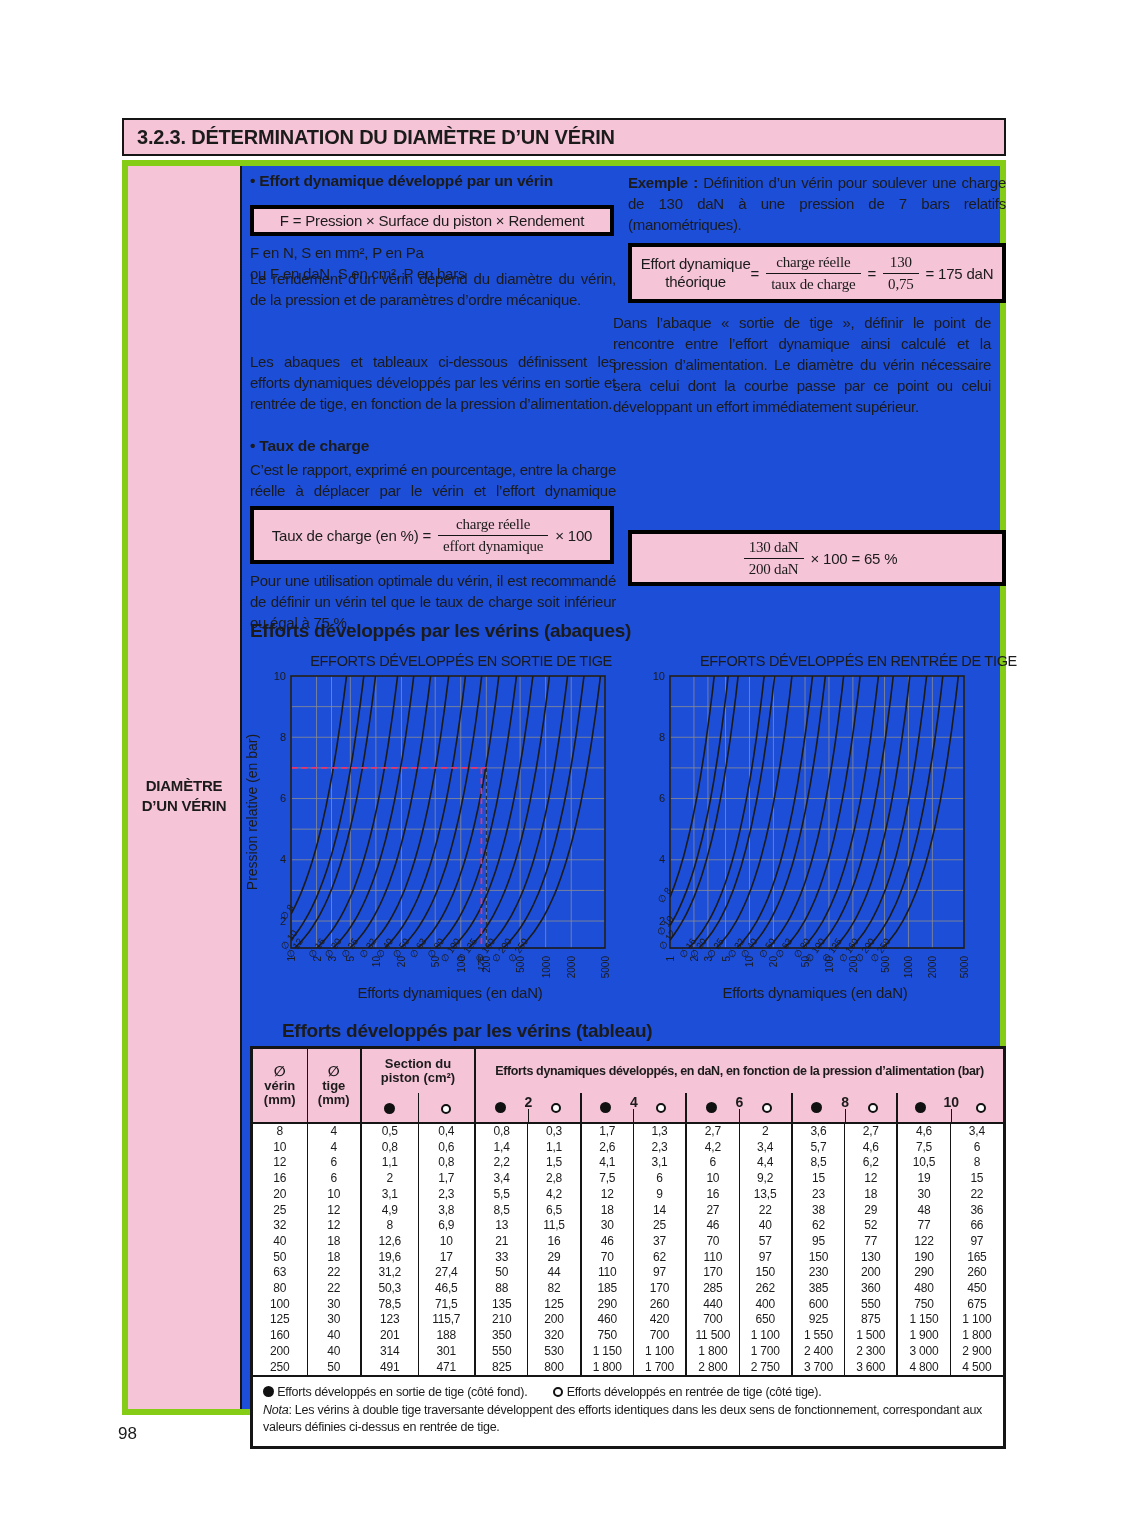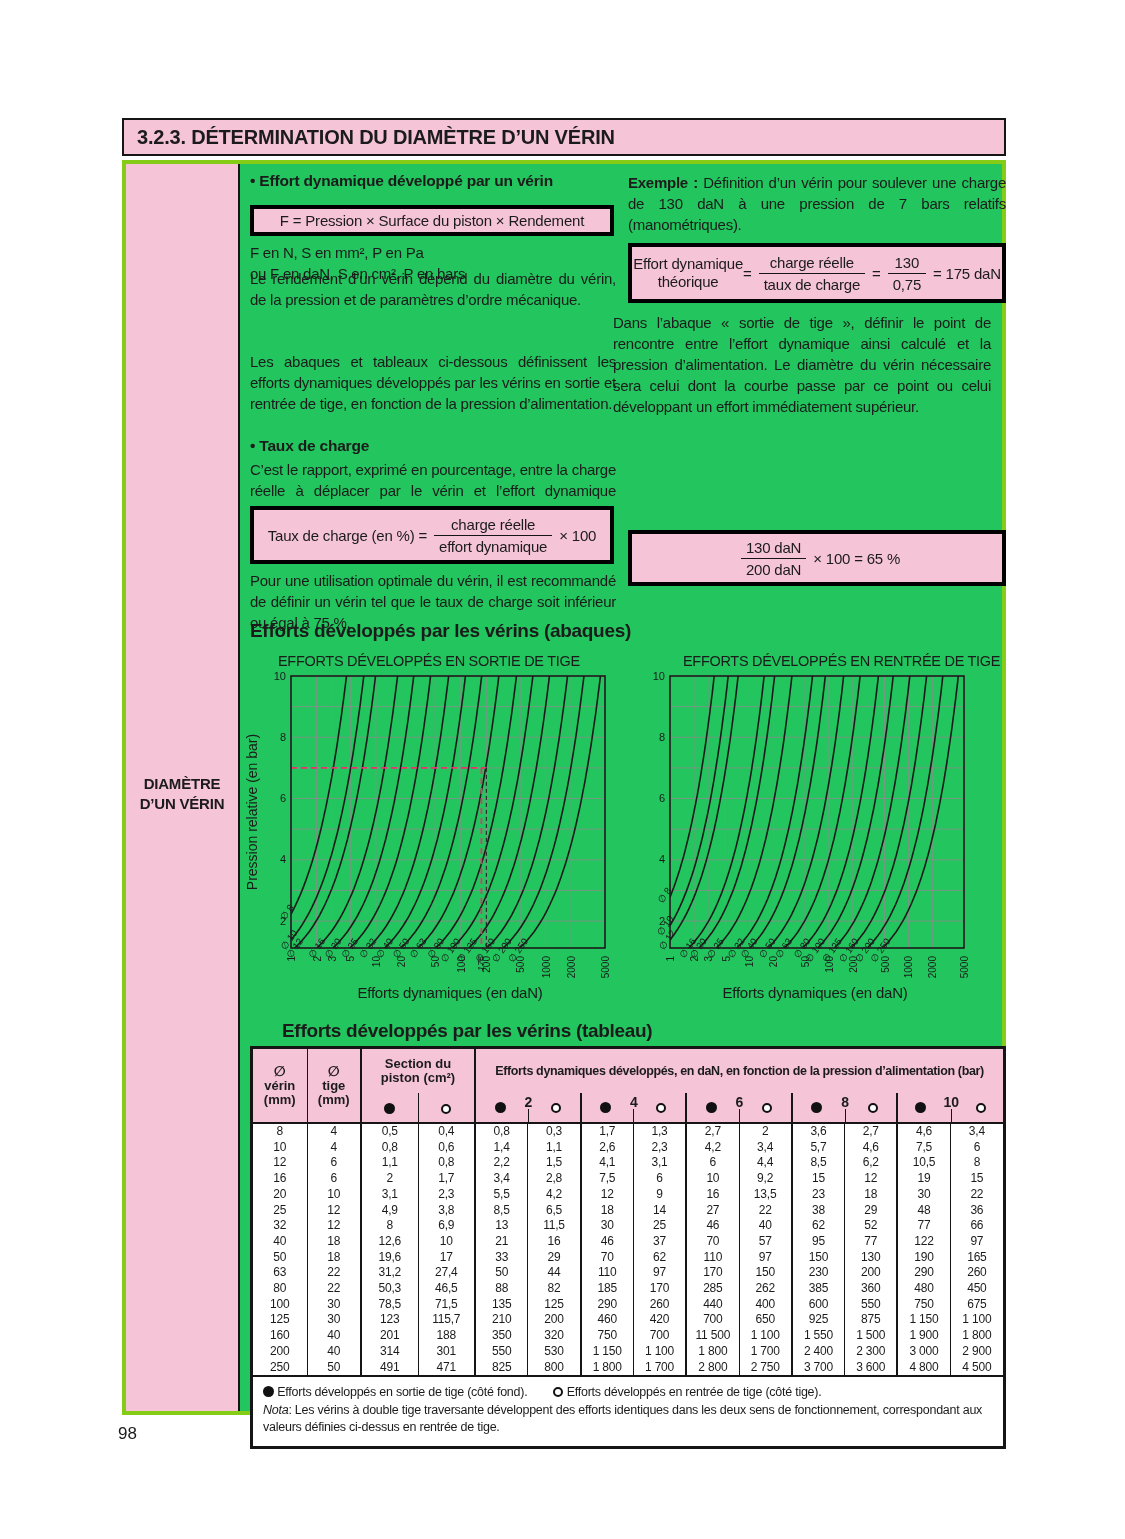--- a/index.html
+++ b/index.html
@@ -2,37 +2,37 @@
 <html><head>
 <meta charset="utf-8">
 <style>
   html,body{margin:0;padding:0;background:#fff;}
   .page{position:relative;width:1125px;height:1539px;background:#fff;overflow:hidden;
         font-family:"Liberation Sans","DejaVu Sans",sans-serif;color:#1b1b1b;}
   .title-bar{position:absolute;left:122px;top:118px;width:884px;height:38px;background:#f6c4d7;
         border:2px solid #151515;box-sizing:border-box;display:flex;align-items:center;
         padding-left:13px;font-weight:bold;font-size:20px;letter-spacing:-0.2px;}
   .body-box{position:absolute;left:122px;top:160px;width:884px;height:1255px;
-        border:4px solid #84cc16;box-sizing:border-box;background:#22c55e;}
+        border:6px solid #84cc16;box-sizing:border-box;background:#1d4ed8;}
   .sidebar{position:absolute;left:0;top:0;width:114px;height:100%;background:#f6c4d7;
         border-right:2px solid #151515;box-sizing:border-box;}
   .sidebar-label{position:absolute;top:610px;left:0;width:100%;text-align:center;
         font-weight:bold;font-size:15px;line-height:20px;letter-spacing:-0.2px;}
   .tb{position:absolute;text-align:justify;font-size:15px;line-height:21px;letter-spacing:-0.25px;}
   .tb.nojust{text-align:left;}
   .bullet{position:absolute;font-weight:bold;font-size:15.5px;letter-spacing:-0.2px;}
   .lead{font-weight:bold;}
   .fbox{position:absolute;background:#f6c4d7;border:4px solid #000000;box-sizing:border-box;
         display:flex;align-items:center;justify-content:center;font-size:15px;letter-spacing:-0.2px;}
-  .frac{display:inline-flex;flex-direction:column;align-items:center;margin:0 7px;}
+  .frac{display:inline-flex;flex-direction:column;align-items:center;margin:0 7px;font-family:Liberation Serif, serif;}
   .frac .fnum{padding:0 5px 2px;}
   .frac .fden{border-top:1.5px solid #151515;padding:2px 5px 0;}
   .lhs2{display:inline-flex;flex-direction:column;align-items:center;line-height:18px;}
   .sect-head{position:absolute;font-weight:bold;font-size:19px;letter-spacing:-0.3px;}
-  .chart-title{position:absolute;font-size:14.5px;text-align:left;letter-spacing:-0.3px;}
+  .chart-title{position:absolute;font-size:14.5px;text-align:right;letter-spacing:-0.3px;}
   .chart-caption{position:absolute;font-size:15px;text-align:center;letter-spacing:-0.2px;}
   .abaque-svg{position:absolute;}
   .table-box{position:absolute;left:250px;top:1046px;width:756px;border:3px solid #151515;
         box-sizing:border-box;background:#fff;}
   table.vtab{border-collapse:collapse;table-layout:fixed;width:100%;}
   table.vtab th,table.vtab td{border-left:1px solid #151515;text-align:center;padding:0;overflow:hidden;}
   table.vtab th:first-child,table.vtab td:first-child{border-left:none;}
   table.vtab thead th{background:#f6c4d7;font-weight:bold;}
   table.vtab thead{border-bottom:2px solid #151515;}
   tr.h1{height:44px;}

